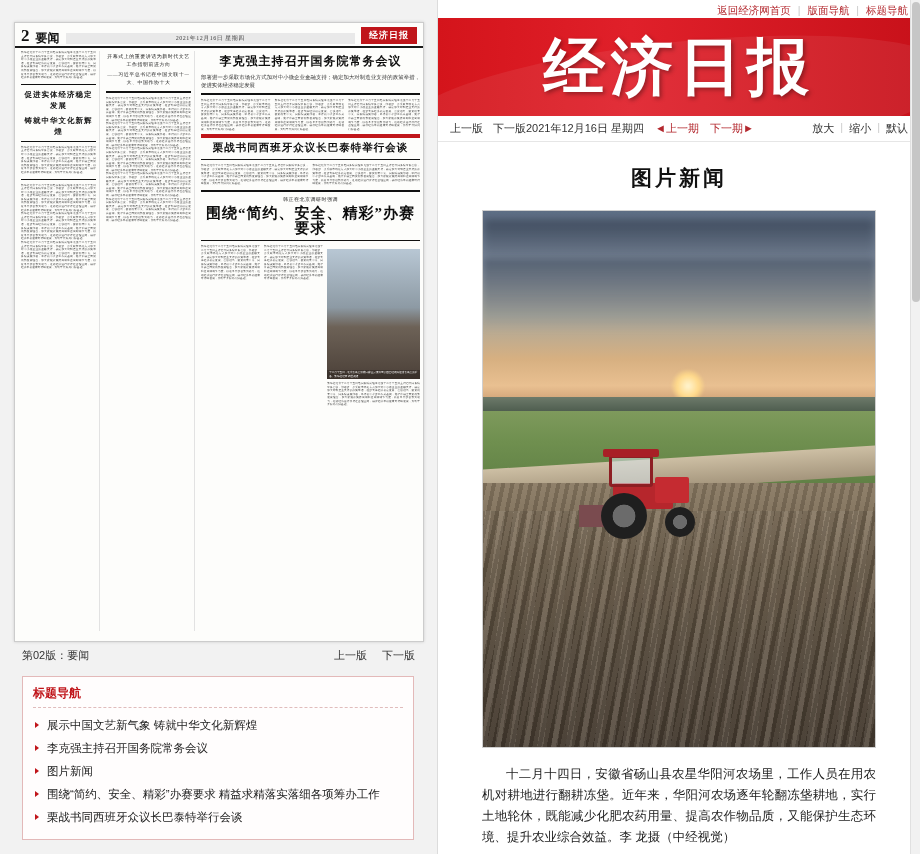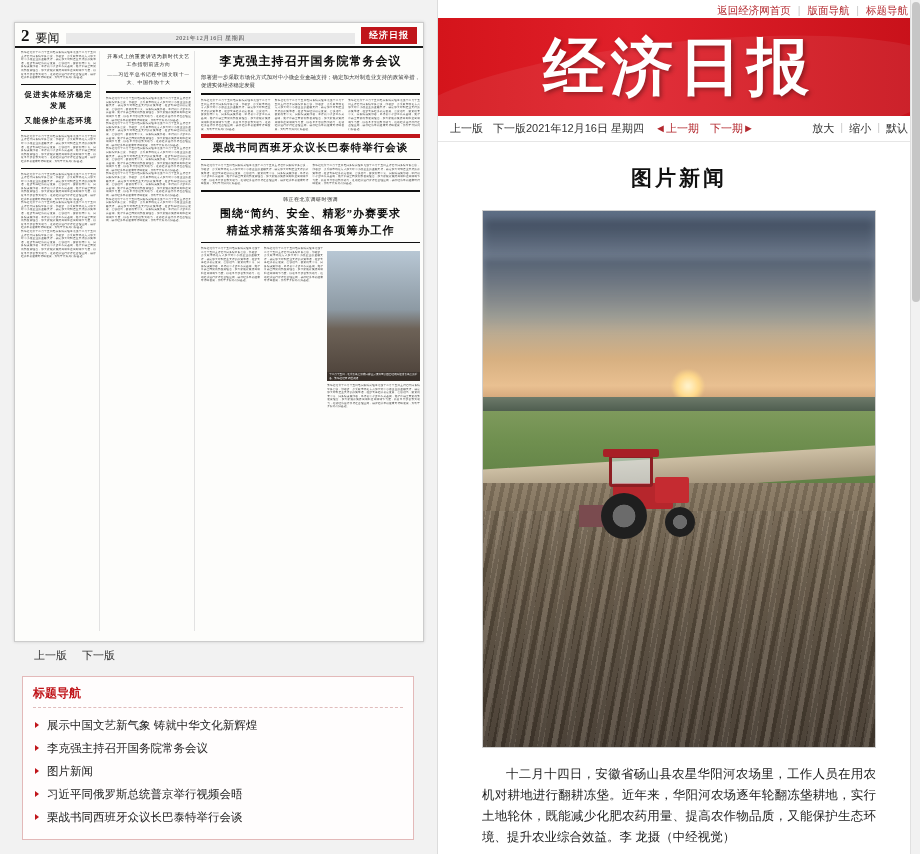--- a/index.html
+++ b/index.html
@@ -45,21 +45,21 @@
     border-bottom: 2px solid #1a1a1a;
   }
   .paper-head .pno {
     font-size: 17px;
     font-weight: bold;
     color: #111;
     line-height: 1;
   }
   .paper-head .sec {
     font-size: 12px;
-    font-weight: normal;
+    font-weight: bold;
     color: #111;
     line-height: 1;
   }
   .paper-head .meta {
     flex: 1;
     text-align: center;
     font-size: 6px;
     color: #444;
     background: #e9e9e9;
     padding: 1px 0;
@@ -374,21 +374,21 @@
         <span class="meta">2021年12月16日 星期四</span>
         <span class="nameplate">经济日报</span>
       </div>
 
       <div class="paper-body">
 
         <div class="col c1">
           <div class="txt">新华社北京十二月十五日电国务院总理李克强十二月十五日主持召开国务院常务会议，部署进一步采取市场化方式加大对中小微企业的金融支持，确定加大对制造业支持的政策举措，促进实体经济稳定发展。会议指出，要贯彻党中央、国务院决策部署，坚持稳中求进工作总基调，完整准确全面贯彻新发展理念，加大宏观政策跨周期和逆周期调节力度，以改革开放创新为动力，推动经济运行保持在合理区间，确保经济平稳健康可持续发展，为明年开好局打好基础。</div>
           <div class="vrule"></div>
           <div class="blockhead sm">促进实体经济稳定发展</div>
-          <div class="blockhead sm">又能保护生态环境</div>
+          <div class="blockhead sm">铸就中华文化新辉煌</div>
           <div class="vrule"></div>
           <div class="txt">新华社北京十二月十五日电国务院总理李克强十二月十五日主持召开国务院常务会议，部署进一步采取市场化方式加大对中小微企业的金融支持，确定加大对制造业支持的政策举措，促进实体经济稳定发展。会议指出，要贯彻党中央、国务院决策部署，坚持稳中求进工作总基调，完整准确全面贯彻新发展理念，加大宏观政策跨周期和逆周期调节力度，以改革开放创新为动力，推动经济运行保持在合理区间，确保经济平稳健康可持续发展，为明年开好局打好基础。</div>
           <div class="vrule"></div>
           <div class="txt">新华社北京十二月十五日电国务院总理李克强十二月十五日主持召开国务院常务会议，部署进一步采取市场化方式加大对中小微企业的金融支持，确定加大对制造业支持的政策举措，促进实体经济稳定发展。会议指出，要贯彻党中央、国务院决策部署，坚持稳中求进工作总基调，完整准确全面贯彻新发展理念，加大宏观政策跨周期和逆周期调节力度，以改革开放创新为动力，推动经济运行保持在合理区间，确保经济平稳健康可持续发展，为明年开好局打好基础。</div>
           <div class="txt">新华社北京十二月十五日电国务院总理李克强十二月十五日主持召开国务院常务会议，部署进一步采取市场化方式加大对中小微企业的金融支持，确定加大对制造业支持的政策举措，促进实体经济稳定发展。会议指出，要贯彻党中央、国务院决策部署，坚持稳中求进工作总基调，完整准确全面贯彻新发展理念，加大宏观政策跨周期和逆周期调节力度，以改革开放创新为动力，推动经济运行保持在合理区间，确保经济平稳健康可持续发展，为明年开好局打好基础。</div>
           <div class="txt">新华社北京十二月十五日电国务院总理李克强十二月十五日主持召开国务院常务会议，部署进一步采取市场化方式加大对中小微企业的金融支持，确定加大对制造业支持的政策举措，促进实体经济稳定发展。会议指出，要贯彻党中央、国务院决策部署，坚持稳中求进工作总基调，完整准确全面贯彻新发展理念，加大宏观政策跨周期和逆周期调节力度，以改革开放创新为动力，推动经济运行保持在合理区间，确保经济平稳健康可持续发展，为明年开好局打好基础。</div>
         </div>
 
         <div class="col c2">
           <div class="hl">开幕式上的重要讲话为新时代文艺工作指明前进方向</div>
@@ -426,22 +426,21 @@
             <div style="width:50%">
                 <div class="txt">新华社北京十二月十五日电国务院总理李克强十二月十五日主持召开国务院常务会议，部署进一步采取市场化方式加大对中小微企业的金融支持，确定加大对制造业支持的政策举措，促进实体经济稳定发展。会议指出，要贯彻党中央、国务院决策部署，坚持稳中求进工作总基调，完整准确全面贯彻新发展理念，加大宏观政策跨周期和逆周期调节力度，以改革开放创新为动力，推动经济运行保持在合理区间，确保经济平稳健康可持续发展，为明年开好局打好基础。</div>
               </div>
             <div style="width:50%">
                 <div class="txt">新华社北京十二月十五日电国务院总理李克强十二月十五日主持召开国务院常务会议，部署进一步采取市场化方式加大对中小微企业的金融支持，确定加大对制造业支持的政策举措，促进实体经济稳定发展。会议指出，要贯彻党中央、国务院决策部署，坚持稳中求进工作总基调，完整准确全面贯彻新发展理念，加大宏观政策跨周期和逆周期调节力度，以改革开放创新为动力，推动经济运行保持在合理区间，确保经济平稳健康可持续发展，为明年开好局打好基础。</div>
               </div>
           </div>
 
           <div class="vrule thick"></div>
           <div class="hl">韩正在北京调研时强调</div>
-          <div class="bigtitle" style="font-size:11px;line-height:15px">围绕“简约、安全、精彩”办赛要求</div>
-          <div class="bigtitle" style="font-size:11px;line-height:15px;margin-top:-2px">精益求精落实落细各项筹办工作</div>
+          <div class="bigtitle" style="font-size:15px;line-height:15px">围绕“简约、安全、精彩”办赛要求</div>
           <div class="vrule"></div>
 
           <div class="sub2cols">
             <div style="width:28%">
                 <div class="txt">新华社北京十二月十五日电国务院总理李克强十二月十五日主持召开国务院常务会议，部署进一步采取市场化方式加大对中小微企业的金融支持，确定加大对制造业支持的政策举措，促进实体经济稳定发展。会议指出，要贯彻党中央、国务院决策部署，坚持稳中求进工作总基调，完整准确全面贯彻新发展理念，加大宏观政策跨周期和逆周期调节力度，以改革开放创新为动力，推动经济运行保持在合理区间，确保经济平稳健康可持续发展，为明年开好局打好基础。</div>
               </div>
             <div style="width:28%">
                 <div class="txt">新华社北京十二月十五日电国务院总理李克强十二月十五日主持召开国务院常务会议，部署进一步采取市场化方式加大对中小微企业的金融支持，确定加大对制造业支持的政策举措，促进实体经济稳定发展。会议指出，要贯彻党中央、国务院决策部署，坚持稳中求进工作总基调，完整准确全面贯彻新发展理念，加大宏观政策跨周期和逆周期调节力度，以改革开放创新为动力，推动经济运行保持在合理区间，确保经济平稳健康可持续发展，为明年开好局打好基础。</div>
               </div>
             <div style="width:44%">
@@ -450,33 +449,34 @@
               </div>
               <div class="txt" style="margin-top:3px">新华社北京十二月十五日电国务院总理李克强十二月十五日主持召开国务院常务会议，部署进一步采取市场化方式加大对中小微企业的金融支持，确定加大对制造业支持的政策举措，促进实体经济稳定发展。会议指出，要贯彻党中央、国务院决策部署，坚持稳中求进工作总基调，完整准确全面贯彻新发展理念，加大宏观政策跨周期和逆周期调节力度，以改革开放创新为动力，推动经济运行保持在合理区间，确保经济平稳健康可持续发展，为明年开好局打好基础。</div>
             </div>
           </div>
         </div>
 
       </div>
     </div>
 
     <div class="pager-left">
+      <span class="which">第02版：要闻</span>
       <span class="links">
         <a href="#">上一版</a>
         <a href="#">下一版</a>
       </span>
     </div>
 
     <div class="titlenav">
       <h3>标题导航</h3>
       <ul>
         <li>展示中国文艺新气象 铸就中华文化新辉煌</li>
         <li>李克强主持召开国务院常务会议</li>
         <li>图片新闻</li>
-        <li>习近平同俄罗斯总统普京举行视频会晤</li>
+        <li>围绕“简约、安全、精彩”办赛要求 精益求精落实落细各项筹办工作</li>
         <li>栗战书同西班牙众议长巴泰特举行会谈</li>
       </ul>
     </div>
   </div>
 
   <div class="right-col">
 
     <div class="topnav">
       <a href="#">返回经济网首页</a>
       <span class="sep">|</span>

